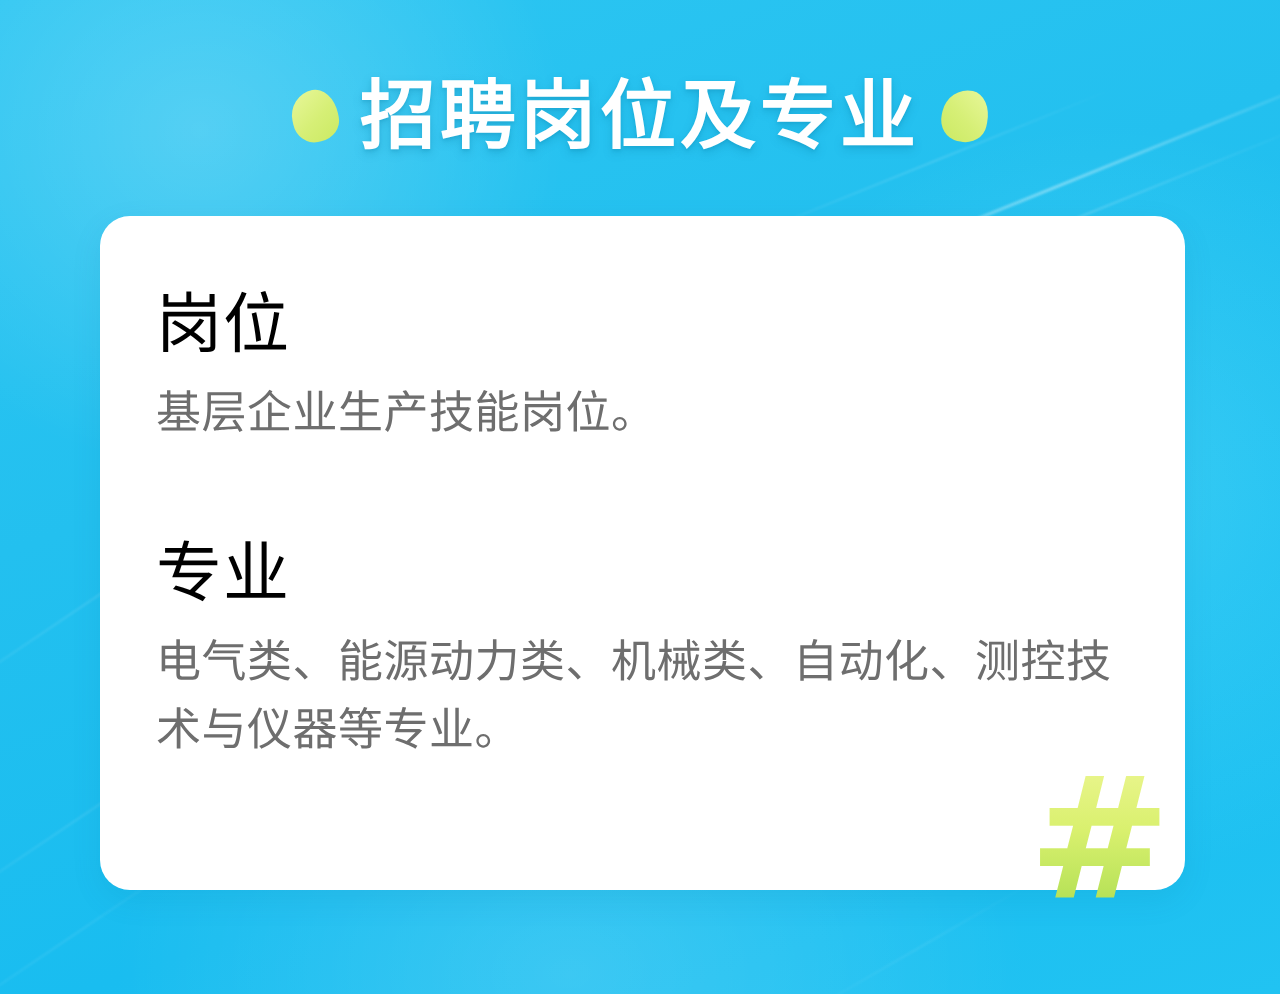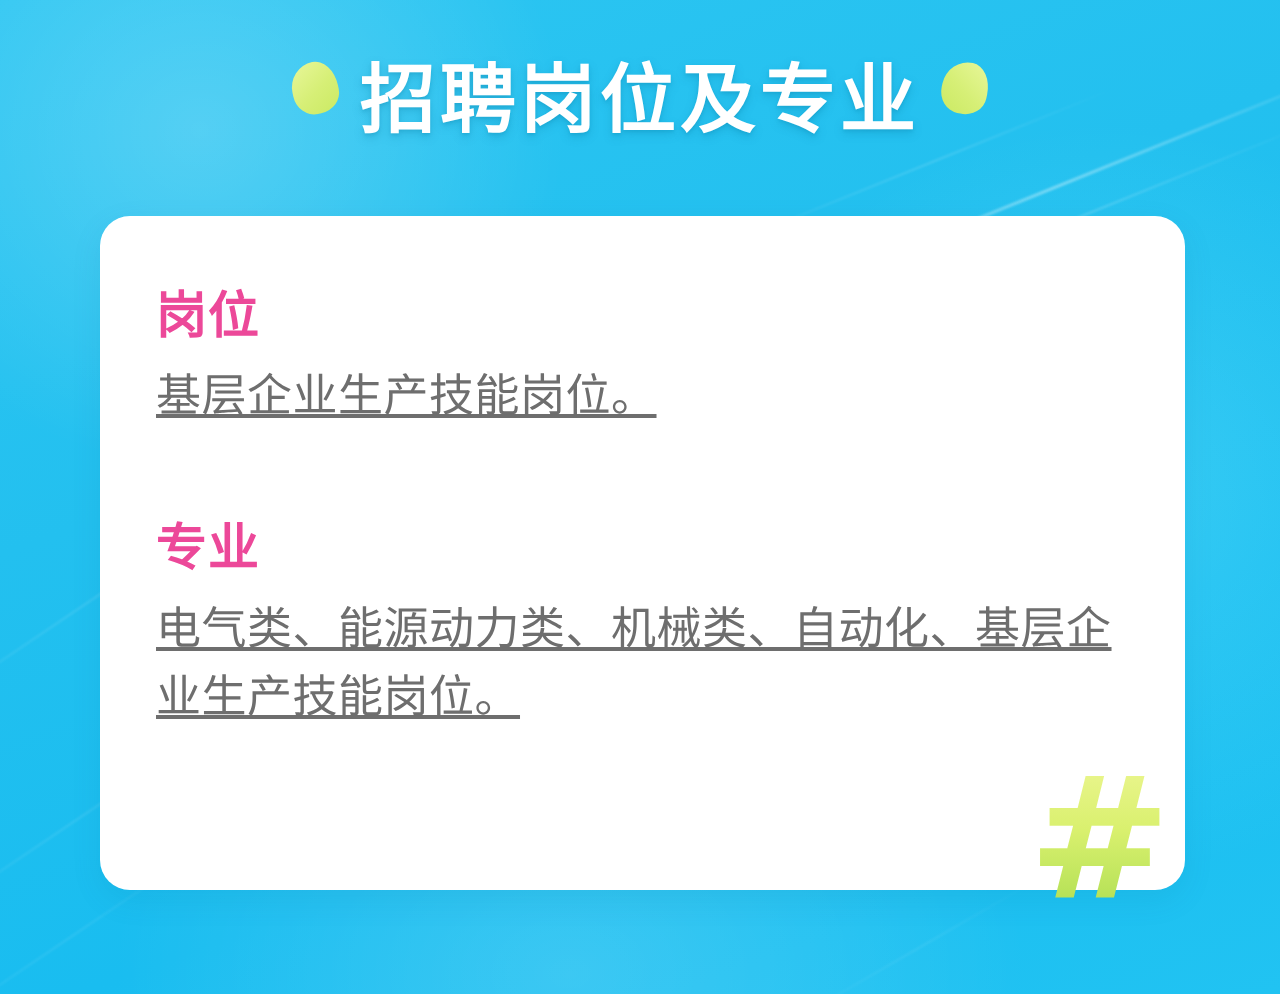--- a/index.html
+++ b/index.html
@@ -70,21 +70,21 @@
   .ray-7 { width: 300px; height: 2px;  left: 760px;   bottom: 40px; transform: rotate(-30deg); opacity: .16; }
 
   
   .header {
     position: absolute;
     top: 62px;
     left: 0;
     width: 100%;
     height: 108px;
     display: flex;
-    align-items: flex-start;
+    align-items: center;
     justify-content: center;
     gap: 22px;
   }
 
   .blob {
     width: 46px;
     height: 52px;
     background: linear-gradient(145deg, #E8F79A 0%, #D6EF76 55%, #CBEA63 100%);
     flex: 0 0 auto;
   }
@@ -122,35 +122,34 @@
   .card-inner {
     position: absolute;
     left: 56px;
     top: 72px;
     right: 56px;
   }
 
   .section + .section { margin-top: 90px; }
 
   .section-heading {
-    font-size: 51px;
-    font-weight: 700;
-    color: #ec4899;
+    font-size: 66px;
+    font-weight: 400;
+    color: #000000;
     line-height: 1.1;
     letter-spacing: 1px;
   }
 
   .section-body {
     margin-top: 18px;
     font-size: 45px;
     font-weight: 400;
     color: #6E6E6E;
     line-height: 1.52;
     letter-spacing: 0.5px;
-    text-decoration: underline;
   }
 
   
   .hash-deco {
     position: absolute;
     right: 14px;
     bottom: -34px;
     font-size: 170px;
     font-weight: 700;
     line-height: 1;
@@ -189,21 +188,21 @@
   <div class="card">
     <div class="card-inner">
 
       <div class="section">
         <div class="section-heading">岗位</div>
         <div class="section-body">基层企业生产技能岗位。</div>
       </div>
 
       <div class="section">
         <div class="section-heading">专业</div>
-        <div class="section-body">电气类、能源动力类、机械类、自动化、基层企业生产技能岗位。</div>
+        <div class="section-body">电气类、能源动力类、机械类、自动化、测控技术与仪器等专业。</div>
       </div>
 
     </div>
 
     <span class="hash-deco">#</span>
   </div>
 
 </div>
 
 </body></html>

